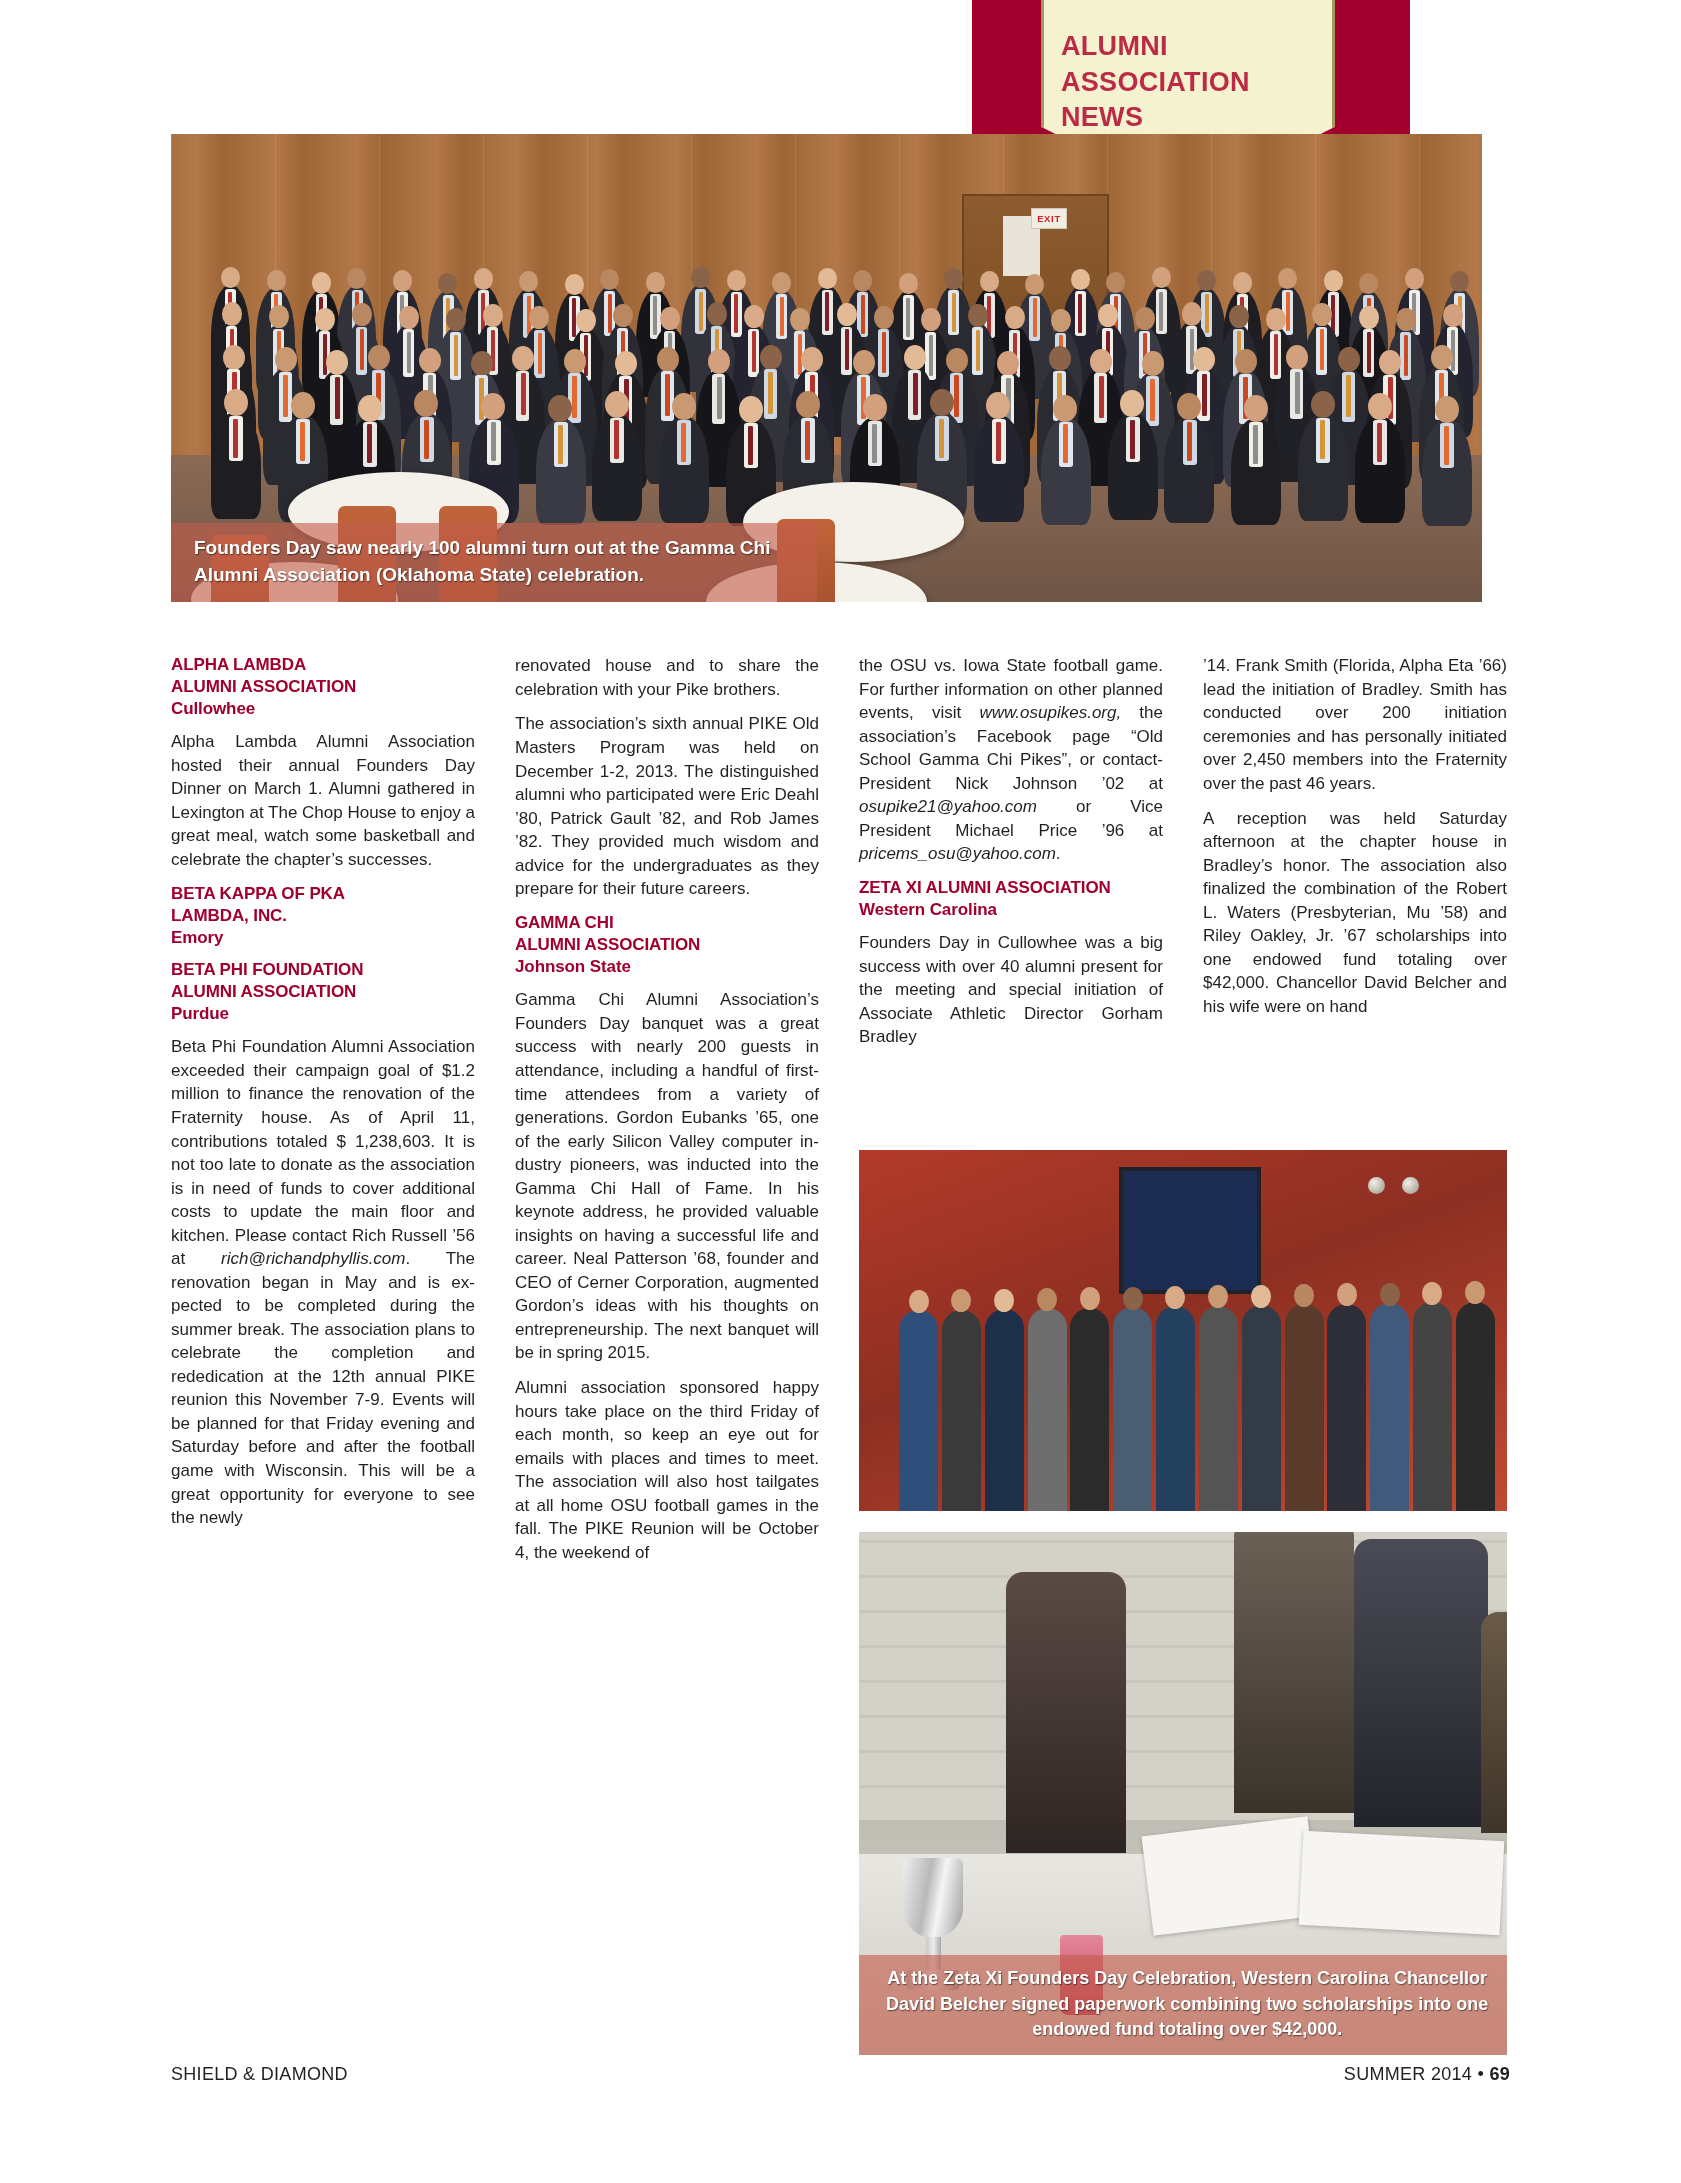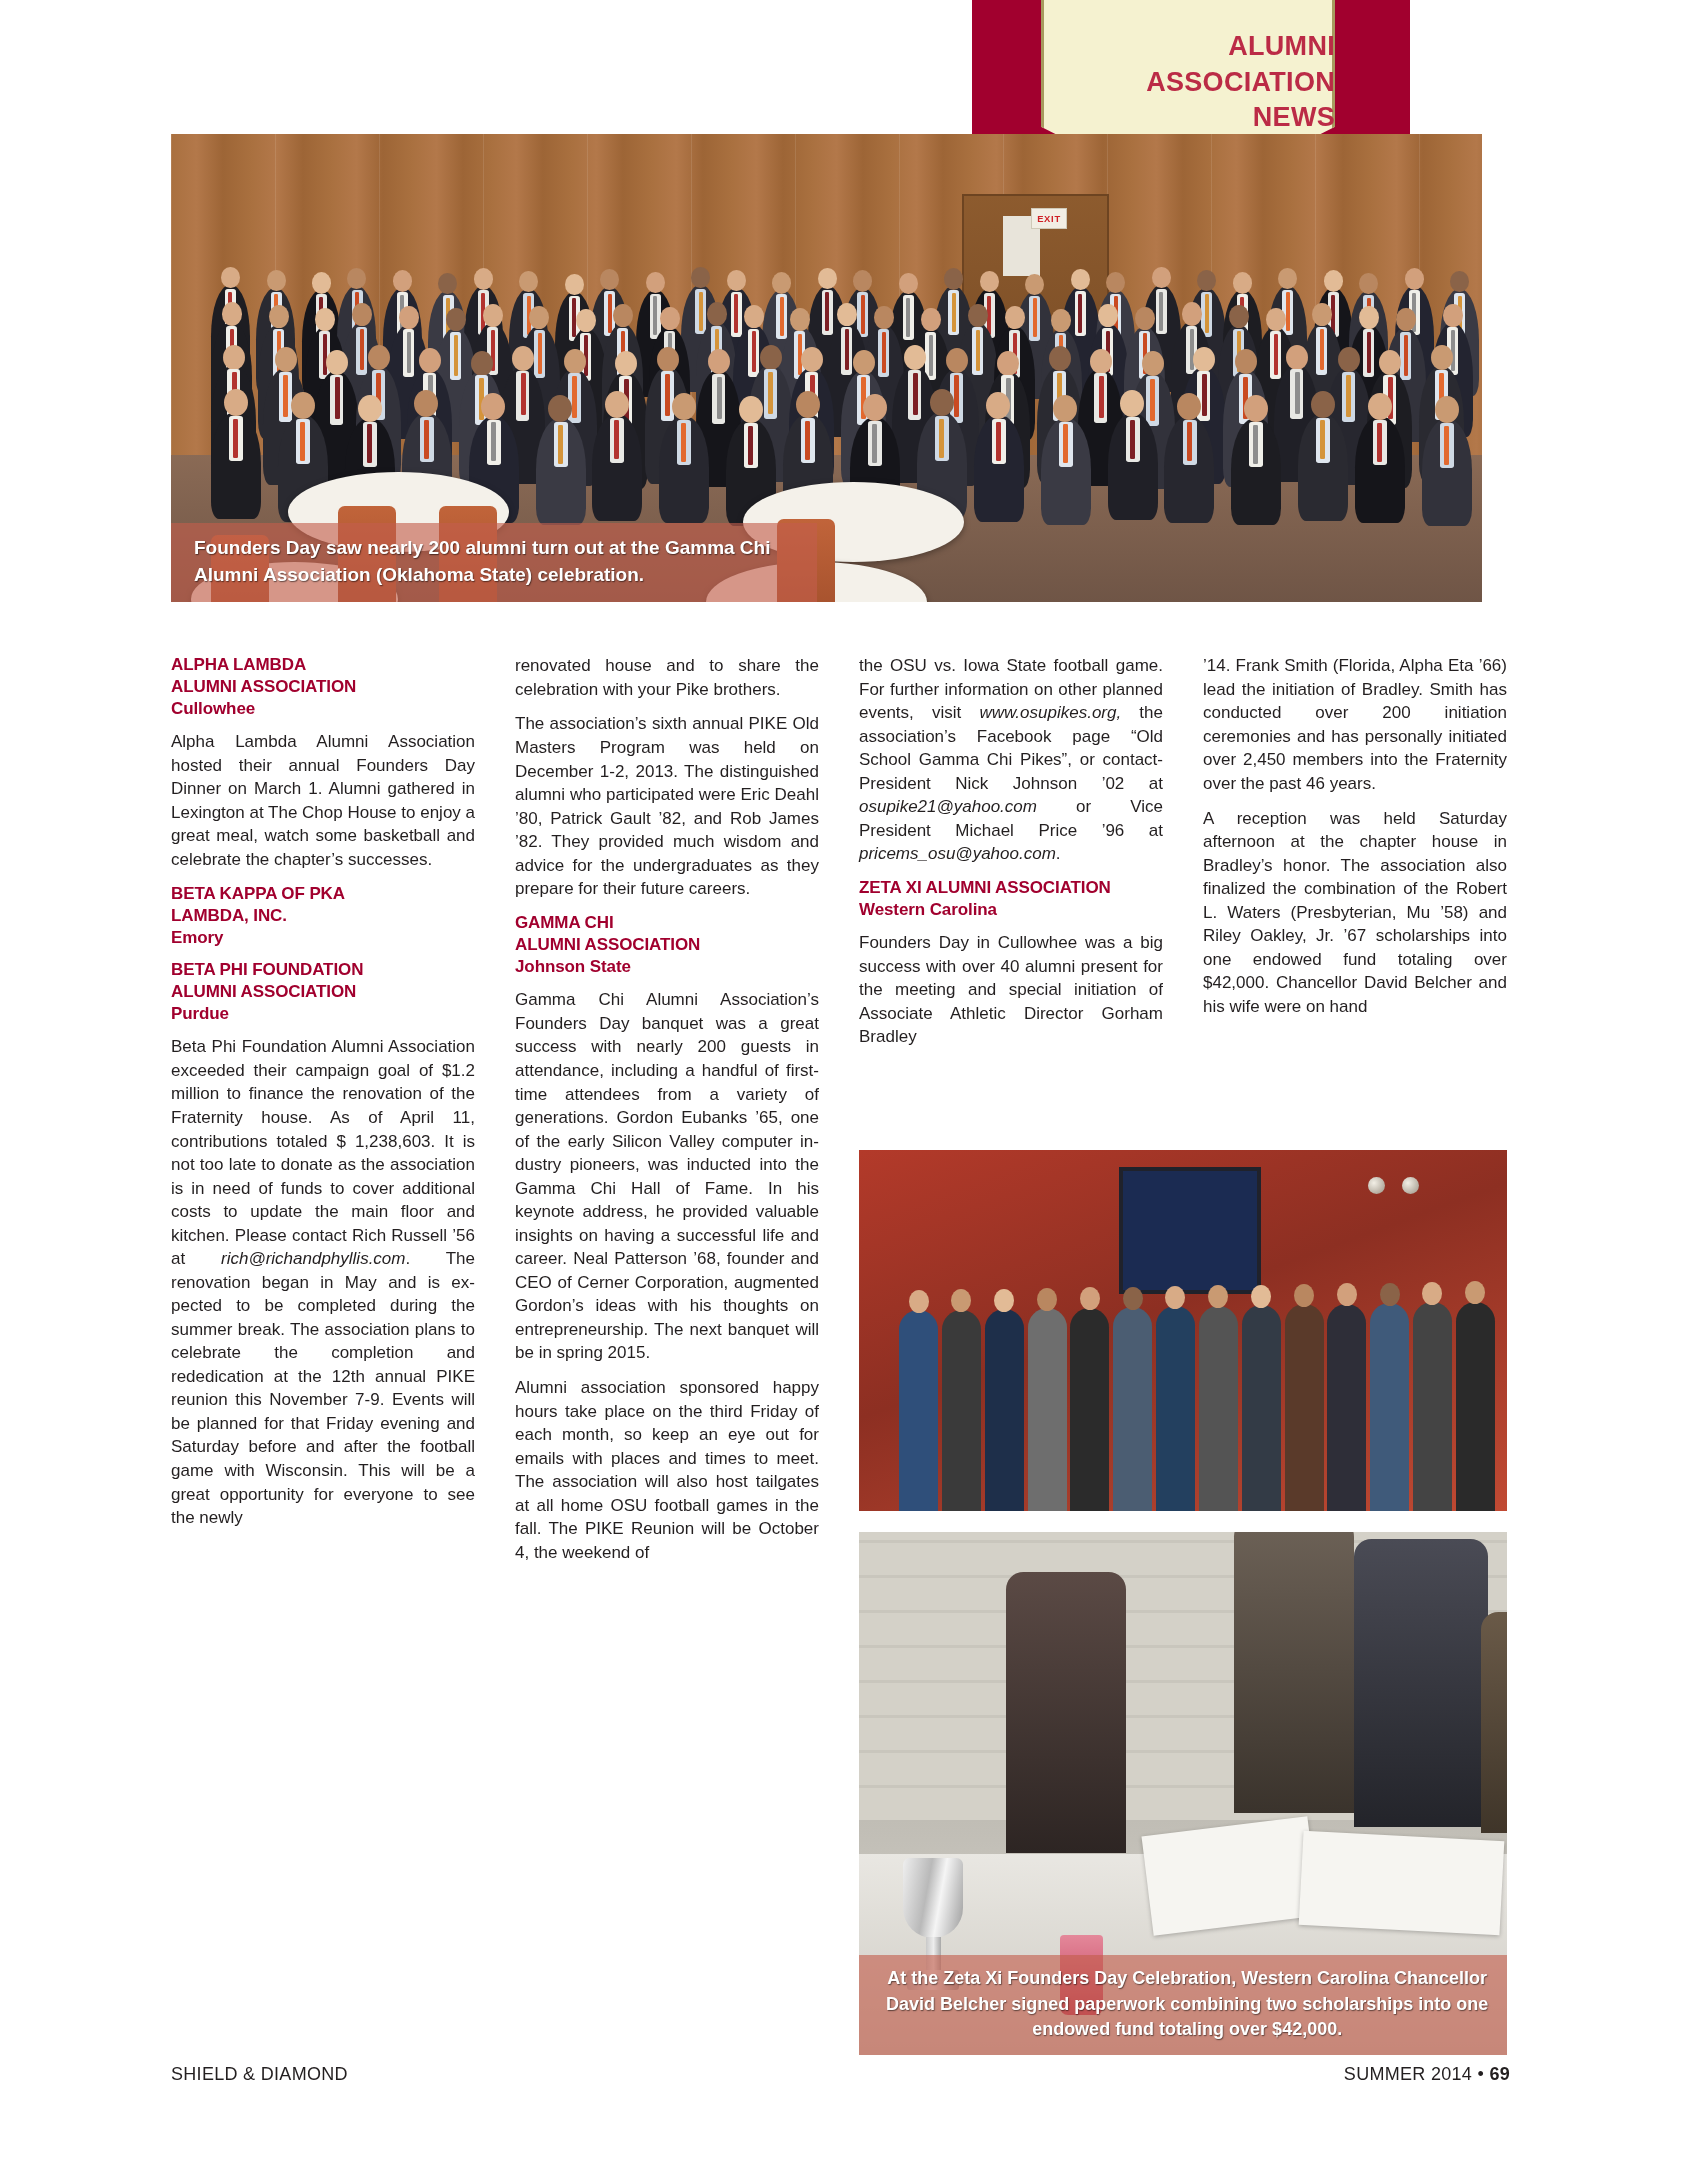--- a/index.html
+++ b/index.html
@@ -37,26 +37,27 @@
     inset: 0;
     background: #f5f2d0;
     border: 3.3px solid #a79a5e;
     border-top: none;
     box-sizing: border-box;
     clip-path: polygon(0 0, 100% 0, 100% 63%, 50% 100%, 0 63%);
   }
   .banner-text {
     position: absolute;
     left: 0; right: 0; top: 29px;
-    text-align: right;
+    text-align: left;
     color: #bb2b46;
     font-size: 27px;
     font-weight: bold;
     line-height: 1.32;
     letter-spacing: 0.3px;
+    padding-left: 20px;
   }
   .banner-text span { display: block; }
 
   
   .hero {
     position: absolute;
     left: 171px;
     top: 134px;
     width: 1311px;
     height: 468px;
@@ -714,21 +715,21 @@
         <div class="p" style="left: 1233px; top: 151px; width: 4.7px; height: 39px; border-radius: 1.3px; background: rgb(226, 105, 47);"></div>
       </div>
     <div class="hero-table" style="left:117px;  top:338px; width:221px; height:80px;"></div>
     <div class="hero-table" style="left:572px;  top:348px; width:221px; height:80px;"></div>
     <div class="hero-table" style="left:20px;   top:428px; width:207px; height:74px;"></div>
     <div class="hero-table" style="left:535px;  top:428px; width:221px; height:80px;"></div>
     <div class="hero-chair" style="left:167px; top:372px; width:58px;  height:100px;"></div>
     <div class="hero-chair" style="left:268px; top:372px; width:58px;  height:100px;"></div>
     <div class="hero-chair" style="left:40px;  top:401px; width:58px;  height:100px;"></div>
     <div class="hero-chair" style="left:606px; top:385px; width:58px;  height:100px;"></div>
-    <div class="caption hero-caption">Founders Day saw nearly 200 alumni turn out at the Gamma Chi Alumni Association (Oklahoma State) celebration.</div>
+    <div class="caption hero-caption">Founders Day saw nearly 100 alumni turn out at the Gamma Chi Alumni Association (Oklahoma State) celebration.</div>
   </div>
 
   <div class="col col1">
 
     <h3 class="sect">
       <span>ALPHA LAMBDA</span><br>
       <span>ALUMNI ASSOCIATION</span>
       <span class="school">Cullowhee</span>
     </h3>
     <p>Alpha Lambda Alumni Association hosted their annual Founders Day Dinner on March 1. Alumni gath­ered in Lexington at The Chop House to enjoy a great meal, watch some basketball and cel­ebrate the chapter’s successes.</p>

